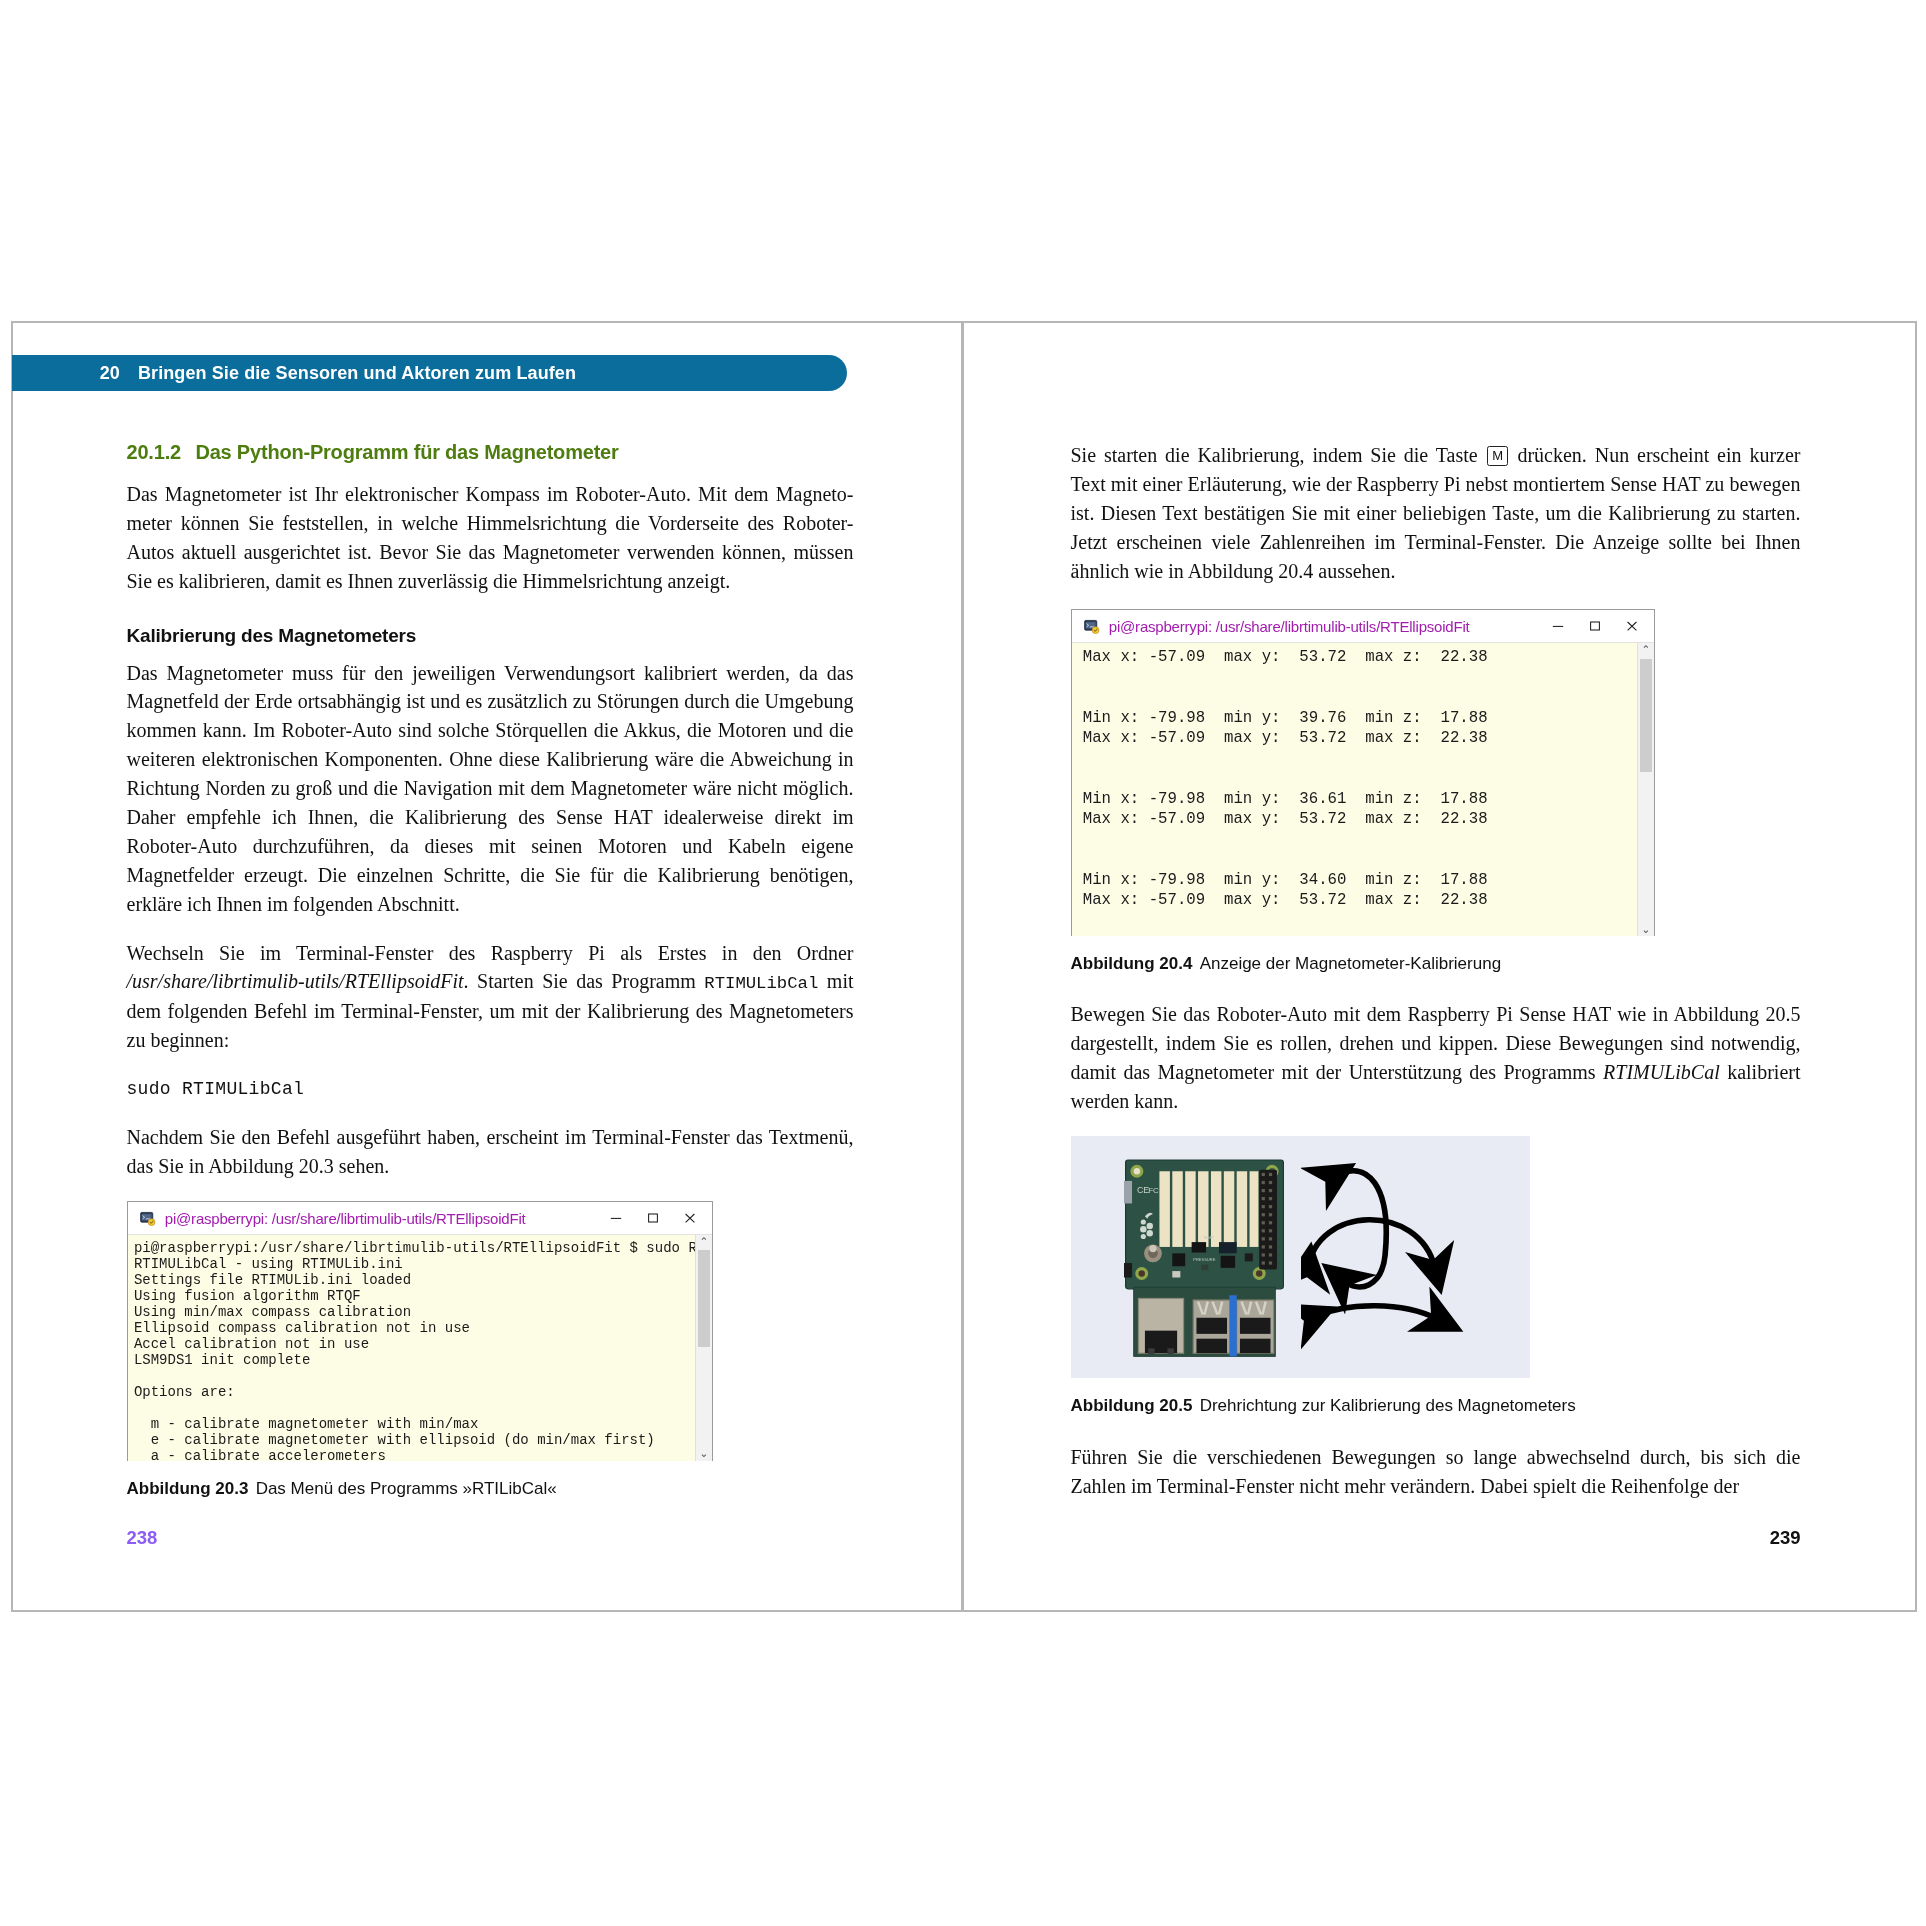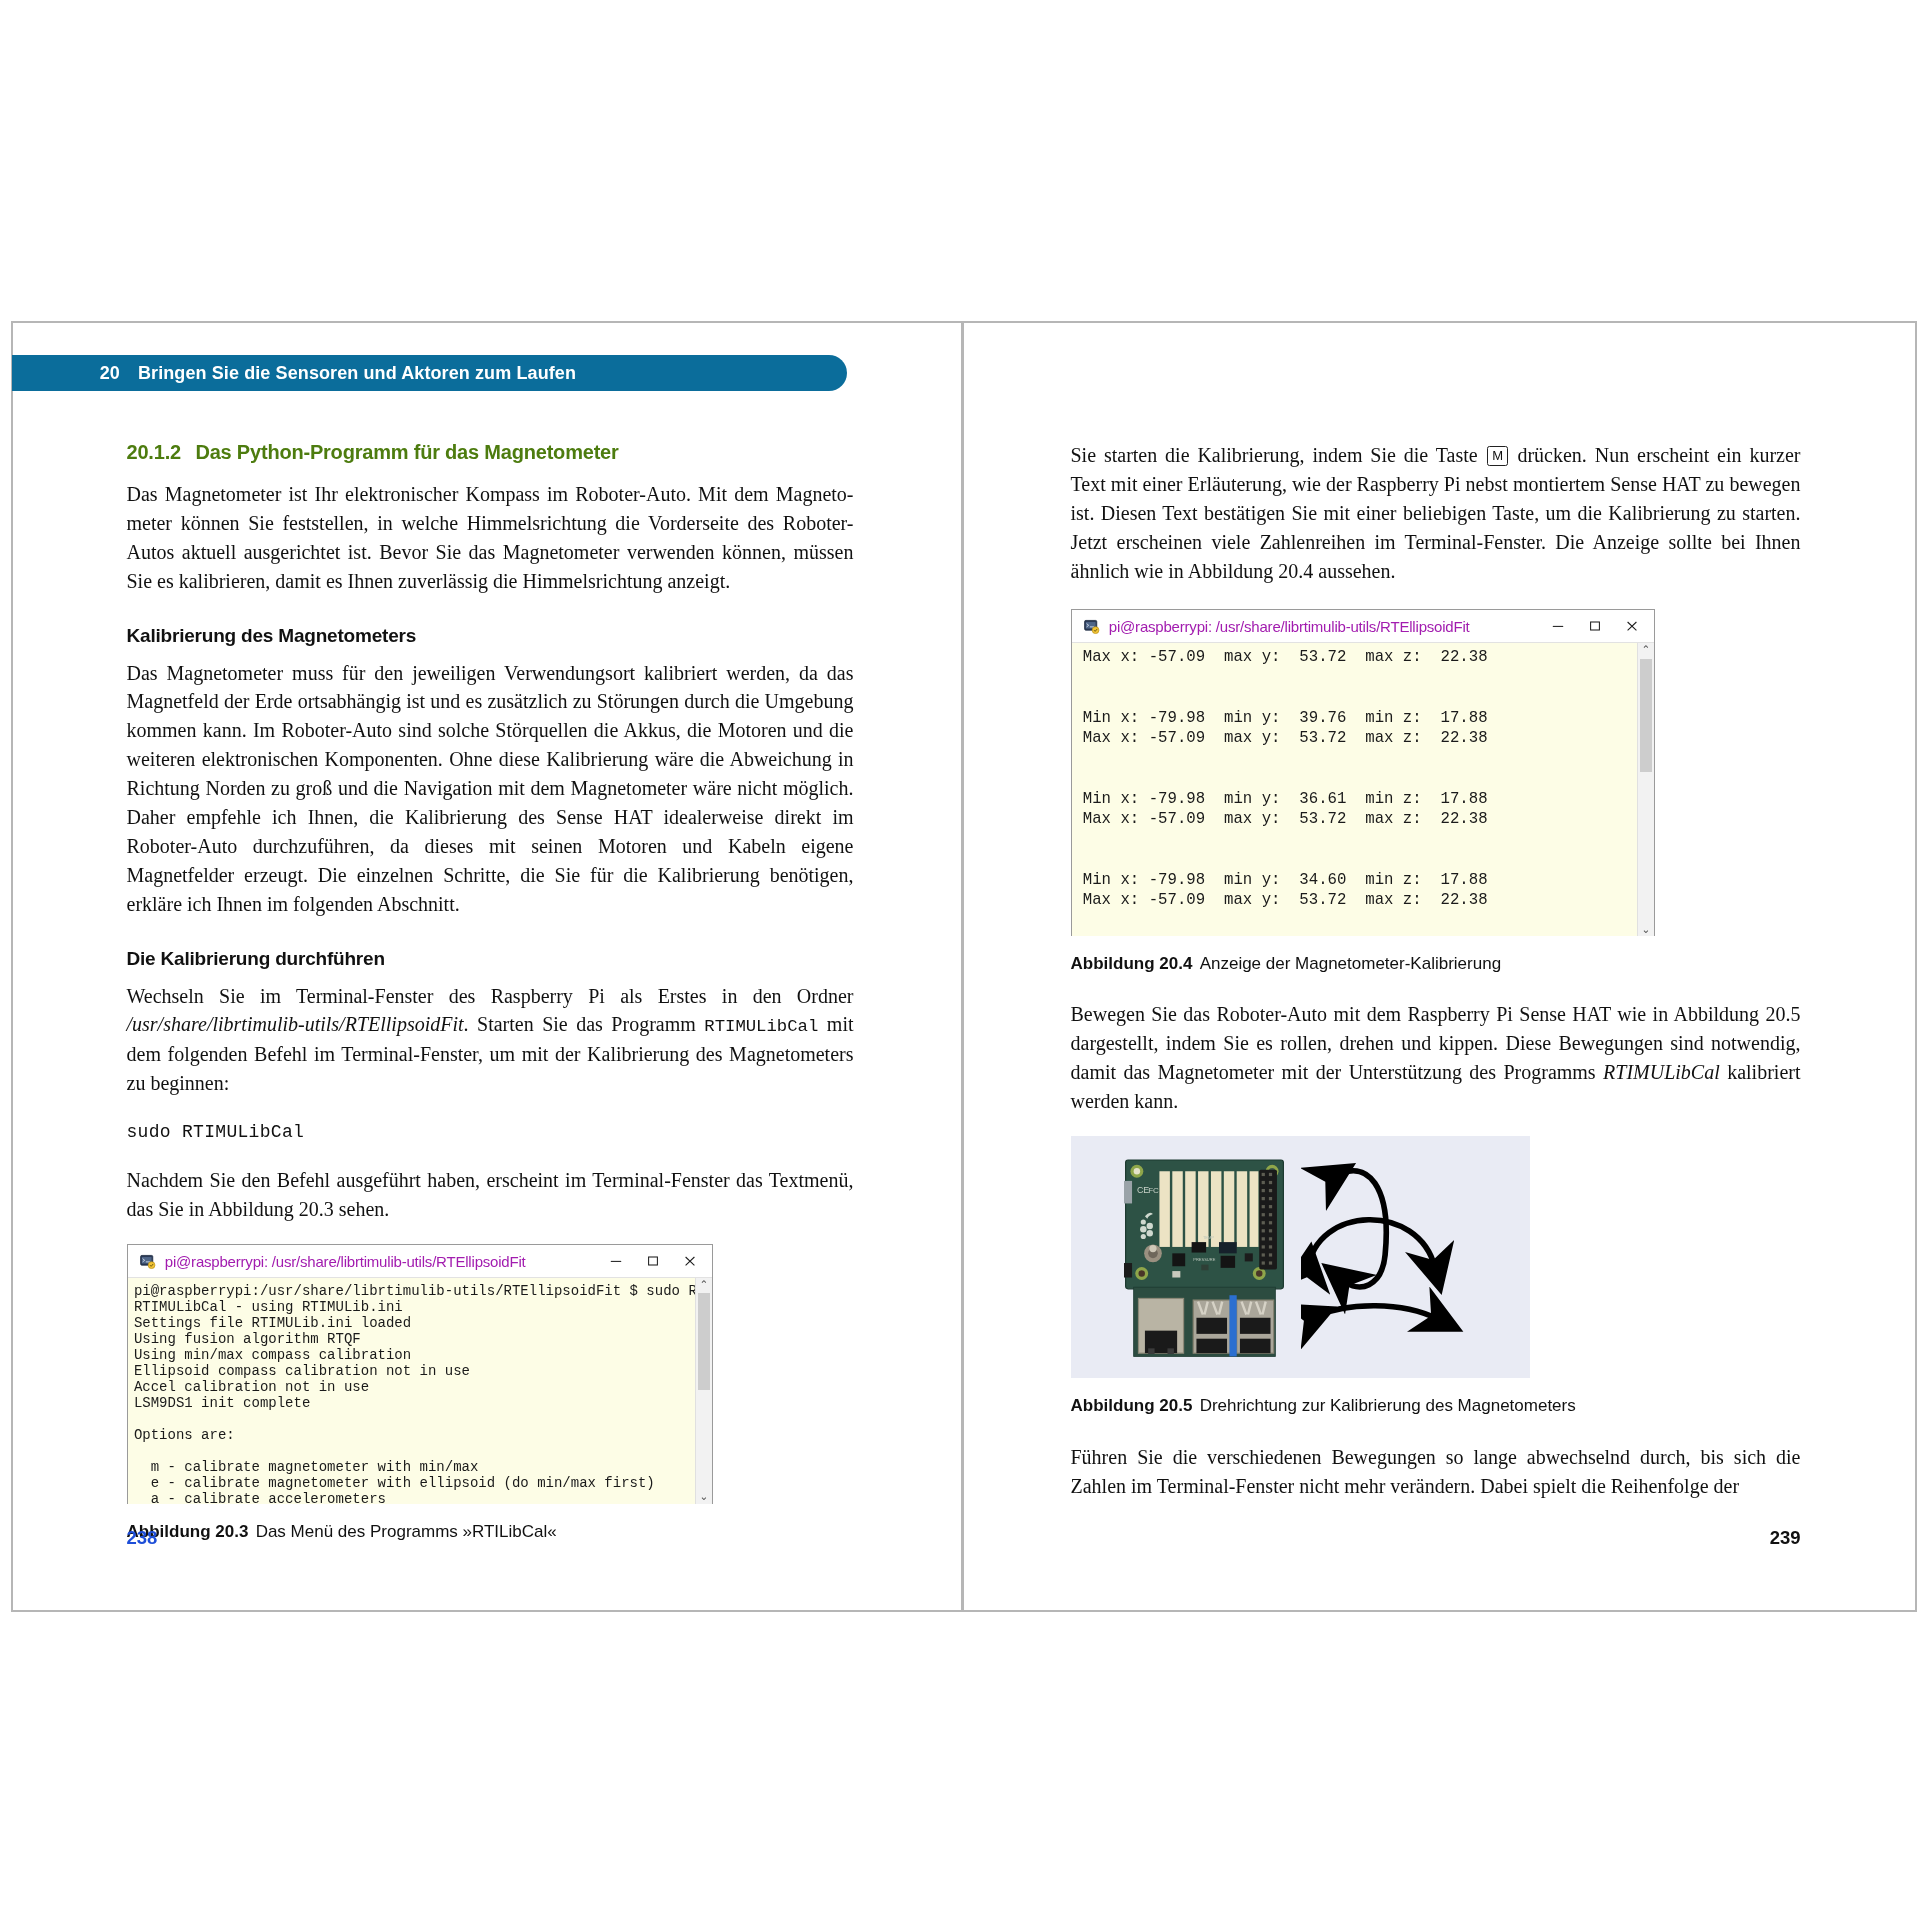--- a/index.html
+++ b/index.html
@@ -254,21 +254,20 @@
       <h3 class="sechead">
         <span class="n">20.1.2</span><span>Das Python-Programm für das Magnetometer</span>
       </h3>
 
       <p class="body">Das Magnetometer ist Ihr elektronischer Kompass im Roboter-Auto. Mit dem Magneto­meter können Sie feststellen, in welche Himmelsrichtung die Vorderseite des Roboter-Autos aktuell ausgerichtet ist. Bevor Sie das Magnetometer verwenden können, müssen Sie es kalibrieren, damit es Ihnen zuverlässig die Himmelsrichtung anzeigt.</p>
 
       <h4 class="subhead">Kalibrierung des Magnetometers</h4>
 
       <p class="body">Das Magnetometer muss für den jeweiligen Verwendungsort kalibriert werden, da das Magnetfeld der Erde ortsabhängig ist und es zusätzlich zu Störungen durch die Umge­bung kommen kann. Im Roboter-Auto sind solche Störquellen die Akkus, die Motoren und die weiteren elektronischen Komponenten. Ohne diese Kalibrierung wäre die Abweichung in Richtung Norden zu groß und die Navigation mit dem Magnetometer wäre nicht möglich. Daher empfehle ich Ihnen, die Kalibrierung des Sense HAT idealer­weise direkt im Roboter-Auto durchzuführen, da dieses mit seinen Motoren und Kabeln eigene Magnetfelder erzeugt. Die einzelnen Schritte, die Sie für die Kalibrierung benöti­gen, erkläre ich Ihnen im folgenden Abschnitt.</p>
 
-      <h4 class="subhead">Die Kalibrierung durchführen</h4>
 
       <p class="body"><span>Wechseln Sie im Terminal-Fenster des Raspberry Pi als Erstes in den Ordner </span><span class="it">/usr/share/librtimulib-utils/RTEllipsoidFit</span><span>. Starten Sie das Programm </span><span class="mono">RTIMULibCal</span><span> mit dem folgenden Befehl im Terminal-Fenster, um mit der Kalibrierung des Magnetometers zu beginnen:</span></p>
 
       <p class="cmd">sudo RTIMULibCal</p>
 
       <p class="body">Nachdem Sie den Befehl ausgeführt haben, erscheint im Terminal-Fenster das Text­menü, das Sie in Abbildung 20.3 sehen.</p>
 
       <div class="term" id="term203">
         <div class="tbar">
           <span class="ticon">
@@ -309,21 +308,21 @@
             <span class="arw">⌄</span>
           </div>
         </div>
       </div>
 
       <p class="caption">
         <span class="lbl">Abbildung 20.3</span><span>Das Menü des Programms »RTILibCal«</span>
       </p>
     </div>
 
-    <div style="position:absolute;left:114px;bottom:61px;font-family:'Liberation Sans',sans-serif;font-size:18.5px;font-weight:700;color:#1d4ed8;">238</div>
+    <div style="position:absolute;left:114px;bottom:61px;font-family:'Liberation Sans',sans-serif;font-size:18.5px;font-weight:700;color:#8b5cf6;">238</div>
   </div>
 
   <div class="page right">
 
 
     <div class="col">
 
       <p class="body"><span>Sie starten die Kalibrierung, indem Sie die Taste </span><span class="keycap">M</span><span> drücken. Nun erscheint ein kurzer Text mit einer Erläuterung, wie der Raspberry Pi nebst montiertem Sense HAT zu bewe­gen ist. Diesen Text bestätigen Sie mit einer beliebigen Taste, um die Kalibrierung zu starten. Jetzt erscheinen viele Zahlenreihen im Terminal-Fenster. Die Anzeige sollte bei Ihnen ähnlich wie in Abbildung 20.4 aussehen.</span></p>
 
       <div class="term" id="term204" style="margin-top:24px;">

